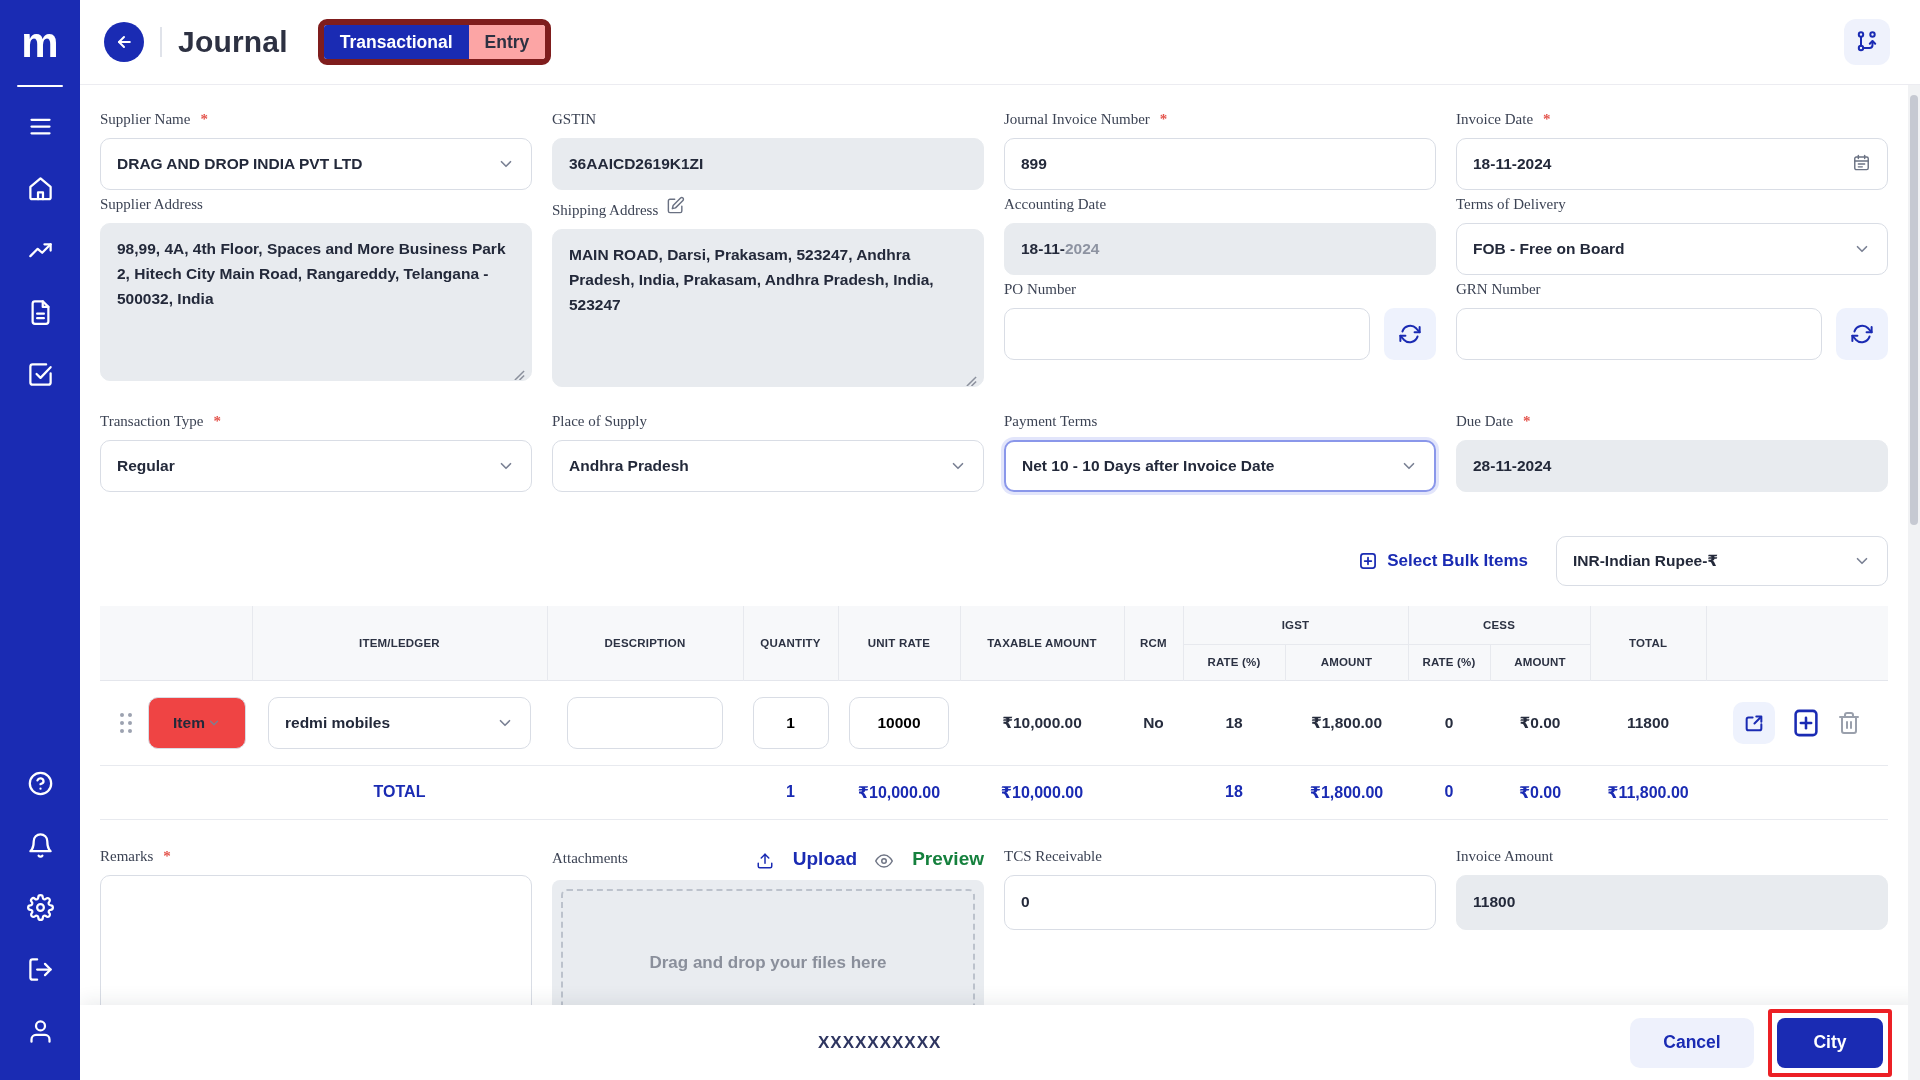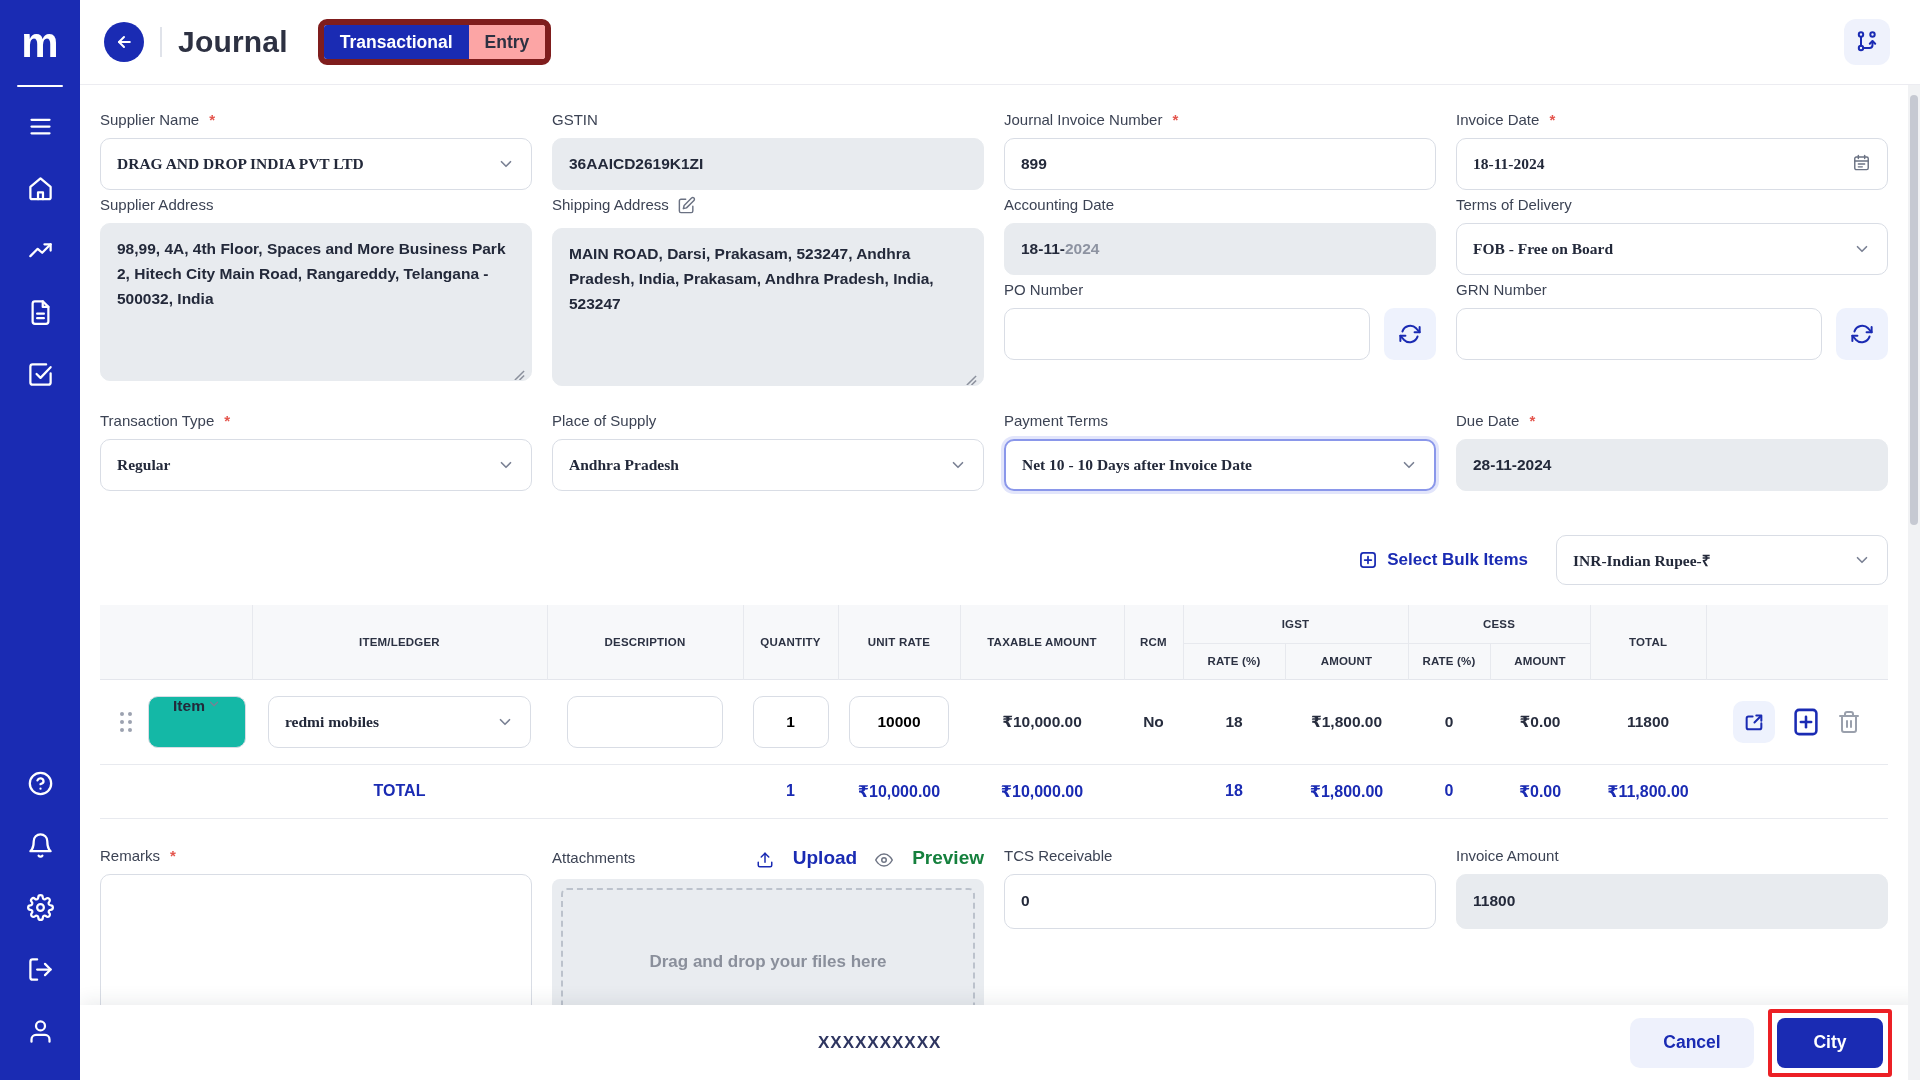--- a/index.html
+++ b/index.html
@@ -37,26 +37,26 @@
   .branch-btn { width:46px; height:46px; border-radius:12px; background:#EFF2FC; border:none;
     display:flex; align-items:center; justify-content:center; cursor:pointer; }
   .branch-btn svg { width:24px; height:24px; stroke:#1A2BB3; fill:none; stroke-width:2;
     stroke-linecap:round; stroke-linejoin:round; }
 
   
   .content { position:absolute; top:85px; left:0; right:0; bottom:0; background:#fff;
     padding:26px 32px 0 20px; overflow:hidden; }
   .grid4 { display:grid; grid-template-columns:repeat(4,1fr); column-gap:20px; }
   .field-label { font-size:15px; color:#3C4354; font-weight:500; margin-bottom:10px;
-    display:flex; align-items:flex-start; gap:8px; }
+    display:flex; align-items:flex-end; gap:8px;font-family:Liberation Serif, serif; }
   .req { color:#E4554D; font-weight:700; margin-left:2px; }
   .ctrl { height:52px; border:1px solid #D9DDE5; border-radius:10px; background:#fff;
     display:flex; align-items:center; padding:0 16px; font-size:15.5px; font-weight:700;
     color:#23293A; position:relative; }
-  .ctrl.select { cursor:pointer; justify-content:space-between;font-family:Liberation Serif, serif; }
+  .ctrl.select { cursor:pointer; justify-content:space-between; }
   .ctrl.disabled { background:#E8EBEF; border-color:#E8EBEF; }
   .chev { width:18px; height:18px; stroke:#7A8194; fill:none; stroke-width:2.2;
     stroke-linecap:round; stroke-linejoin:round; flex:0 0 auto; }
   .ctrl input { border:none; outline:none; background:transparent; width:100%;
     font:inherit; color:inherit; }
   .mt22 { margin-top:6px; }
   .textarea { height:158px; align-items:flex-start; padding:13px 16px; line-height:1.6;
     font-weight:700; font-size:15.5px; color:#23293A; overflow:hidden; }
   .resize-grip { position:absolute; right:6px; bottom:5px; width:11px; height:11px; }
   .resize-grip svg { stroke:#8B909D; stroke-width:1.6; }
@@ -90,22 +90,22 @@
   thead th.noborder-r { border-right:none; }
   thead tr { border-bottom:1px solid #E4E6EC; }
   tbody td { text-align:center; font-size:15.5px; font-weight:700; color:#272D3E;
     padding:16px 6px; vertical-align:middle; }
   tr.total-row td { color:#1A2BB3; border-top:1px solid #E8EAEF; border-bottom:1px solid #E8EAEF;
     padding:17px 6px; font-size:16px; }
   .drag-cell { display:flex; align-items:center; gap:16px; padding-left:14px; }
   .dots { display:grid; grid-template-columns:4px 4px; gap:4px; }
   .dots i { width:4px; height:4px; border-radius:50%; background:#9CA2B0; }
   .mini-select { width:106px; height:52px; border:1px solid #D9DDE5; border-radius:10px;
-    display:flex; align-items:flex-start; justify-content:center; gap:2px; font-size:15.5px;
-    font-weight:700; color:#23293A; cursor:pointer; background:#14b8a6; }
+    display:flex; align-items:center; justify-content:center; gap:2px; font-size:15.5px;
+    font-weight:700; color:#23293A; cursor:pointer; background:#ef4444; }
   .cell-input { height:52px; border:1px solid #D9DDE5; border-radius:10px; background:#fff;
     display:flex; align-items:center; justify-content:center; font-size:15.5px; font-weight:700; color:#23293A; }
   .row-actions { display:flex; align-items:center; justify-content:center; gap:17px; }
   .act-expand { width:42px; height:42px; border-radius:10px; background:#EEF2FD; border:none;
     display:flex; align-items:center; justify-content:center; cursor:pointer; }
   .act-expand svg { width:22px; height:22px; stroke:#1A2BB3; fill:none; stroke-width:2.2;
     stroke-linecap:round; stroke-linejoin:round; }
   .act-plus { background:none; border:none; cursor:pointer; display:flex; }
   .act-plus svg { width:28px; height:30px; stroke:#1A2BB3; fill:none; stroke-width:2.2;
     stroke-linecap:round; stroke-linejoin:round; }

